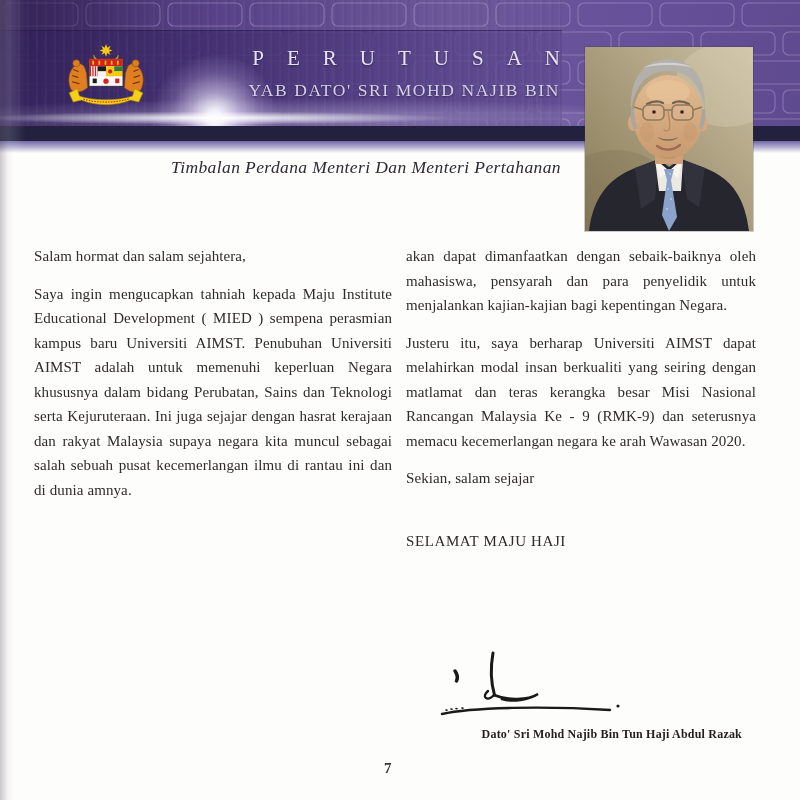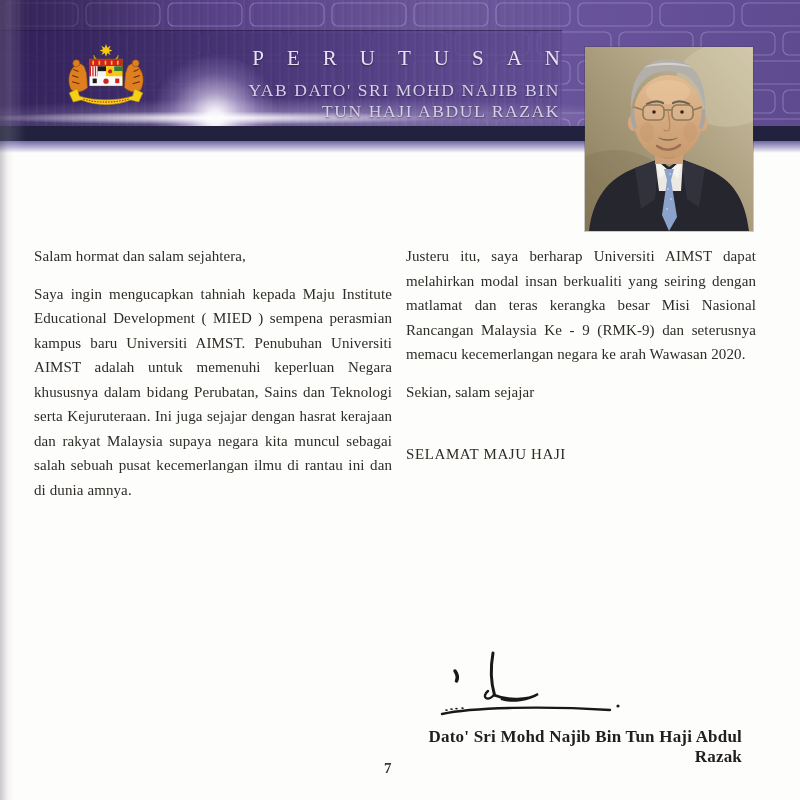--- a/index.html
+++ b/index.html
@@ -40,21 +40,21 @@
   .col{position:absolute;top:244px;font-size:15px;line-height:24.5px;text-align:justify;
     color:#2f2c28;letter-spacing:.1px;}
   .col p{margin:0 0 13px 0;}
   .col.left{left:34px;width:358px;}
   .col.right{left:406px;width:350px;}
   .closing{text-align:left;}
   .salute{margin-top:38px !important;text-align:left;letter-spacing:.6px;}
   
   .signature{position:absolute;left:432px;top:645px;width:200px;height:78px;}
   .sig-name{position:absolute;left:398px;top:727px;width:344px;text-align:right;
-    font-size:17px;font-weight:bold;letter-spacing:.2px;color:#211e1b;}
+    font-size:12px;font-weight:bold;letter-spacing:.2px;color:#211e1b;}
   .page-number{position:absolute;left:384px;top:760px;font-size:15px;font-weight:bold;color:#3a3733;}
   
   .scan-edge{position:absolute;left:0;top:0;width:26px;height:800px;z-index:40;pointer-events:none;
     background:linear-gradient(90deg,rgba(110,100,118,.35) 0,rgba(210,204,214,.18) 8px,rgba(255,255,255,.10) 14px,rgba(255,255,255,0) 26px);}
 </style>
 </head>
 <body>
 
 <div class="page">
 
@@ -116,21 +116,20 @@
         <rect x="51" y="35" width="4" height="4.5" fill="#d42020"></rect>
       </g>
 
       <path d="M6 49 L 14 45 L 16 52 C 30 57 54 57 68 52 L 70 45 L 78 49 L 74 58 L 66 56 C 52 62 32 62 18 56 L 10 58 Z" fill="#f6d018" stroke="#b08c00" stroke-width="0.6"></path>
       <path d="M20 55 C 34 59 50 59 64 55" stroke="#c02020" stroke-width="1" stroke-dasharray="1.5 1.2" fill="none"></path>
     </svg>
 
     <div class="hdr-text">
       <div class="hdr-title">PERUTUSAN</div>
       <div class="hdr-name first">YAB DATO' SRI MOHD NAJIB BIN</div>
-      <div class="hdr-name">TUN HAJI ABDUL RAZAK</div>
     </div>
   </div>
 
   <div class="photo">
     <svg viewBox="0 0 168 184" width="168" height="184">
       <defs>
         <linearGradient id="pbg" x1="0" y1="1" x2="1" y2="0">
           <stop offset="0" stop-color="#877a58"></stop>
             <stop offset="0.5" stop-color="#a99c7c"></stop>
             <stop offset="1" stop-color="#ccc1a4"></stop>
@@ -180,26 +179,28 @@
       <path d="M83 64 C 84 72 86 78 84 83 C 81 85 80 84 79 83" stroke="#b98a62" stroke-width="1.4" fill="none" stroke-linecap="round"></path>
       <ellipse cx="62" cy="85" rx="7" ry="10" fill="#c2916a" opacity="0.32"></ellipse>
       <ellipse cx="105" cy="85" rx="7" ry="10" fill="#c2916a" opacity="0.32"></ellipse>
       <path d="M73 90 C 78 93 88 93 93 90 C 90 95 76 95 73 90 Z" fill="#746353" opacity="0.85"></path>
       <path d="M72 99 C 79 104 88 104 95 98" stroke="#a06a55" stroke-width="2.4" fill="none" stroke-linecap="round"></path>
       <path d="M76 104 C 82 107 86 107 91 103" stroke="#c79a74" stroke-width="1.5" fill="none" opacity="0.7"></path>
       <path d="M78 110 C 82 112 86 112 90 110" stroke="#b98a62" stroke-width="1.2" fill="none" opacity="0.6"></path>
     </svg>
   </div>
 
+  <div class="subtitle">Timbalan Perdana Menteri Dan Menteri Pertahanan</div>
 
   <div class="col left">
     <p>Salam hormat dan salam sejahtera,</p>
     <p>Saya ingin mengucapkan tahniah kepada Maju Institute Educational Development ( MIED ) sempena perasmian kampus baru Universiti AIMST. Penubuhan Universiti AIMST adalah untuk memenuhi keperluan Negara khususnya dalam bidang Perubatan, Sains dan Teknologi serta Kejuruteraan. Ini juga sejajar dengan hasrat kerajaan dan rakyat Malaysia supaya negara kita muncul sebagai salah sebuah pusat kecemerlangan ilmu di rantau ini dan di dunia amnya.</p>
   </div>
   <div class="col right">
+    <p>akan dapat dimanfaatkan dengan sebaik-baiknya oleh mahasiswa, pensyarah dan para penyelidik untuk menjalankan kajian-kajian bagi kepentingan Negara.</p>
     <p>Justeru itu, saya berharap Universiti AIMST dapat melahirkan modal insan berkualiti yang seiring dengan matlamat dan teras kerangka besar Misi Nasional Rancangan Malaysia Ke - 9 (RMK-9) dan seterusnya memacu kecemerlangan negara ke arah Wawasan 2020.</p>
     <p class="closing">Sekian, salam sejajar</p>
     <p class="salute">SELAMAT MAJU HAJI</p>
   </div>
 
   <svg class="signature" viewBox="0 0 200 78">
     <g stroke="#191919" fill="none" stroke-linecap="round">
       <path d="M23 26 c 2.5 3.5 3 7 1.5 10" stroke-width="3.5"></path>
       <path d="M61 8 c -2.5 14 -2 30 1.5 42" stroke-width="3"></path>
       <path d="M62 50 c -7 7 -13 2 -6 -4" stroke-width="2.4"></path>

